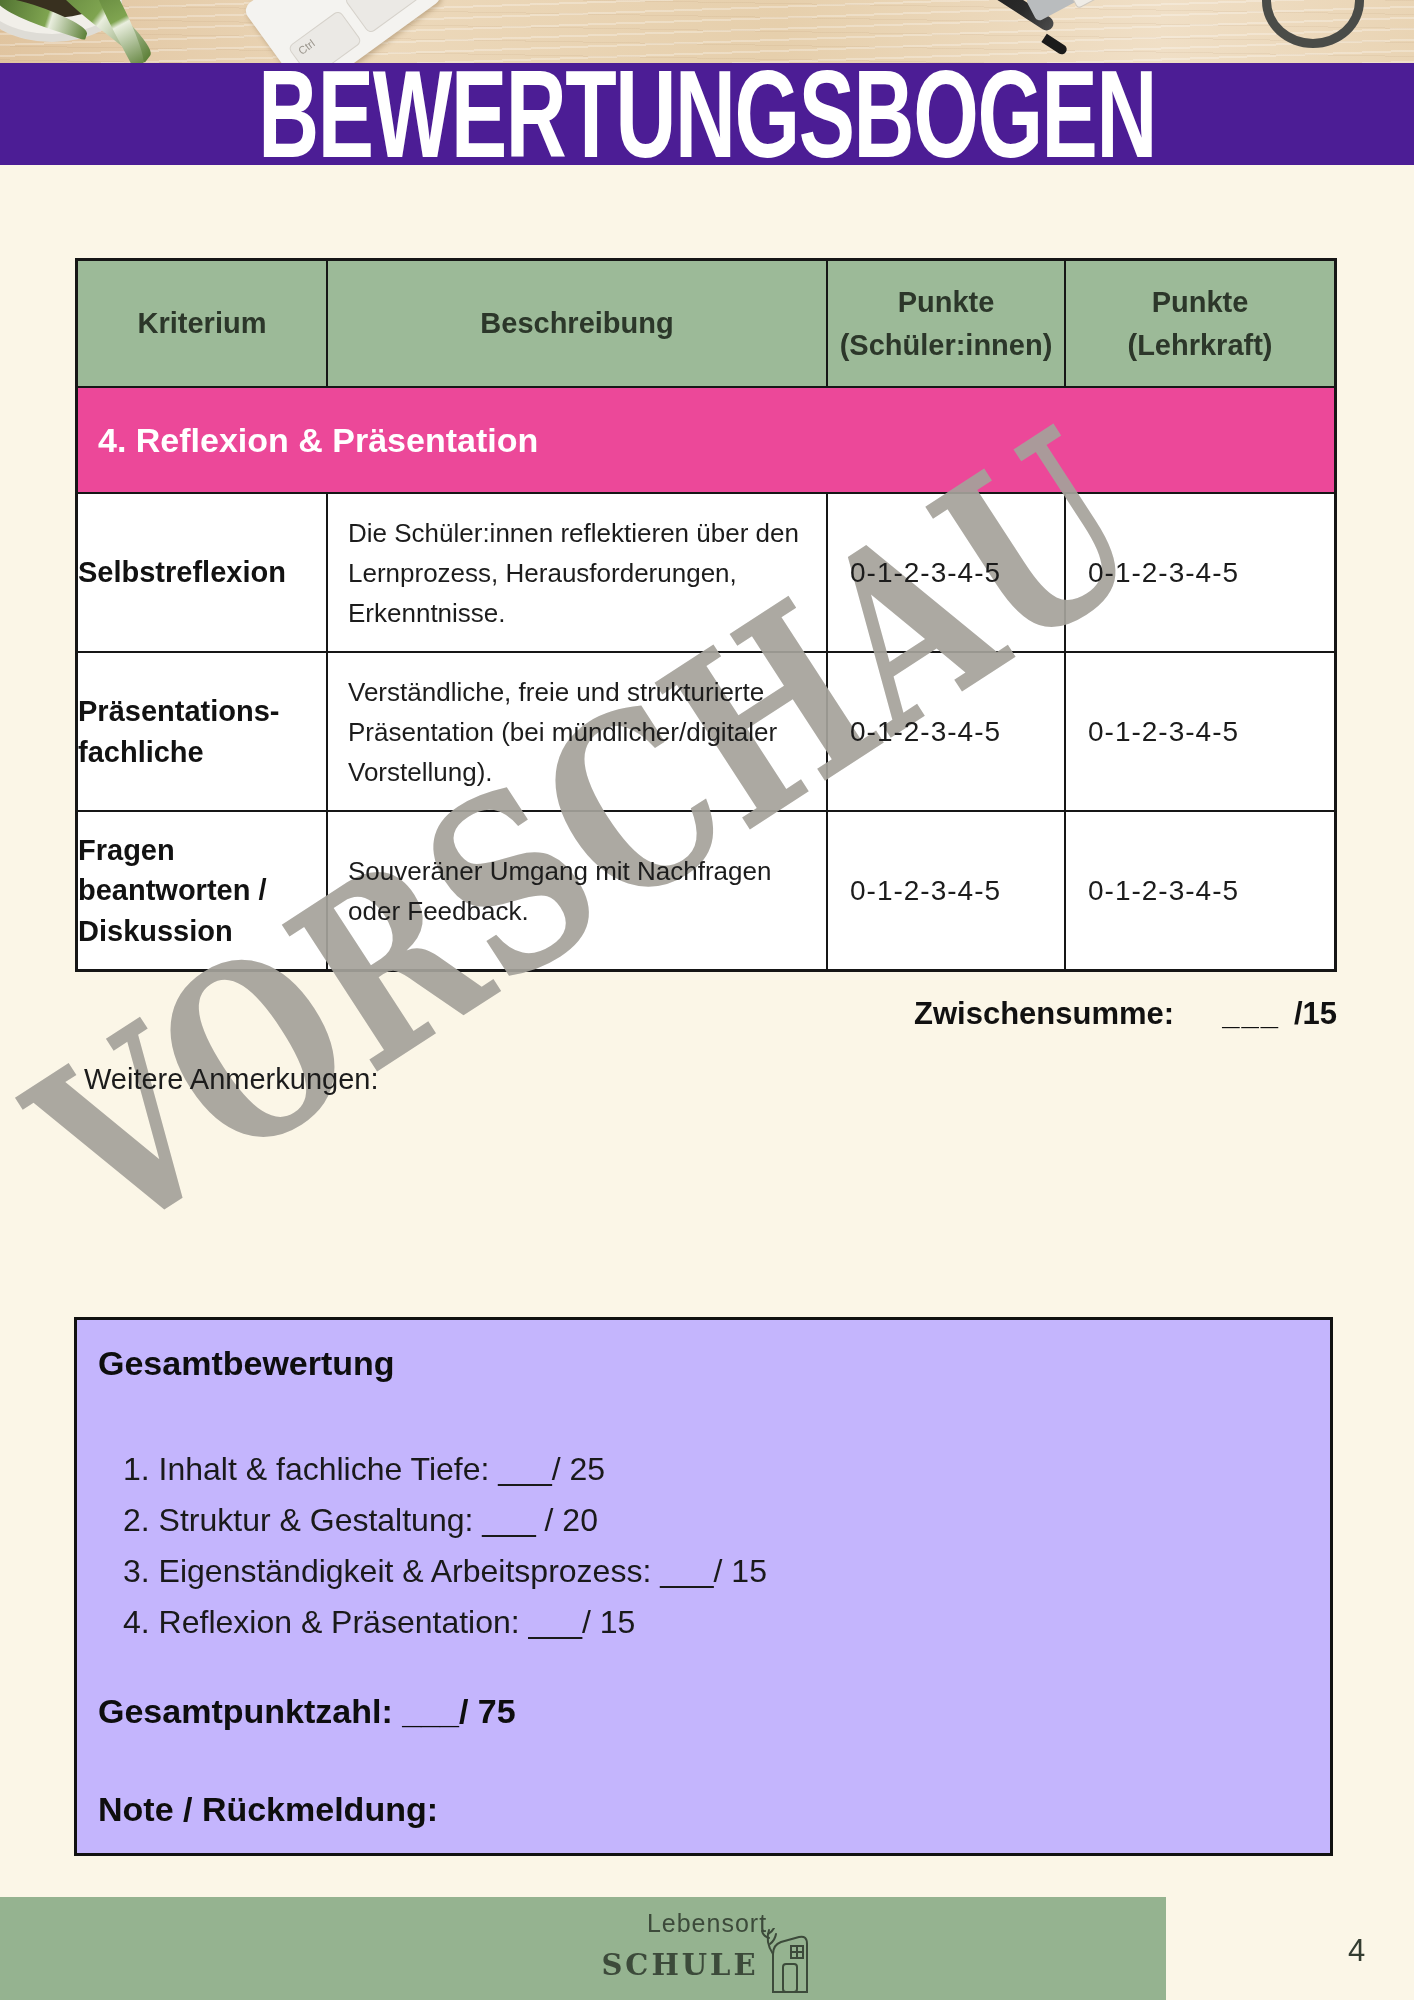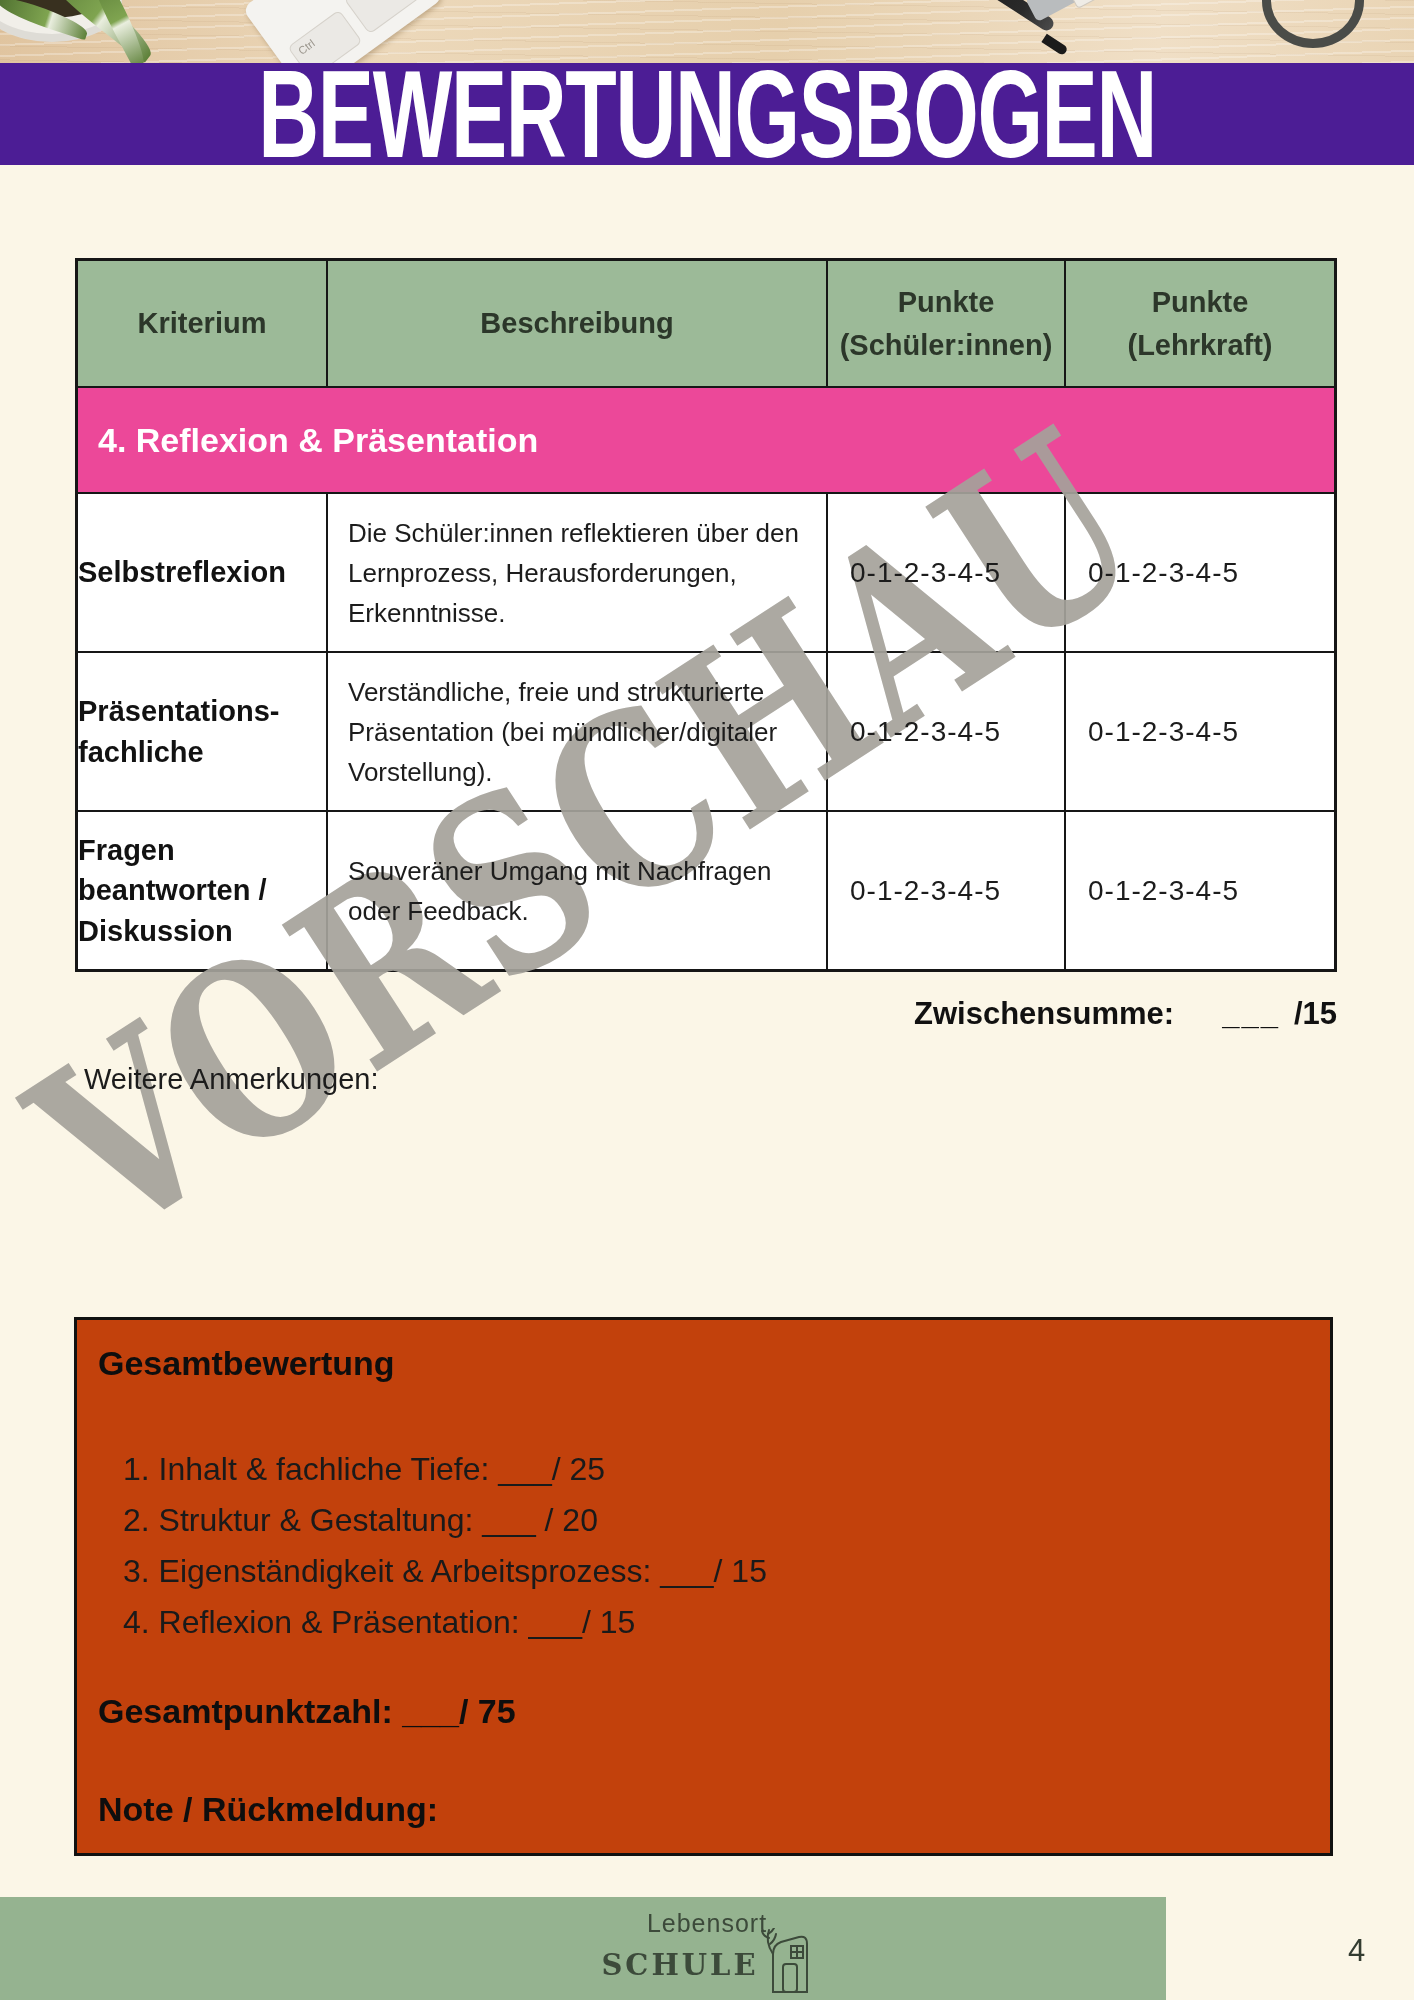--- a/index.html
+++ b/index.html
@@ -52,21 +52,21 @@
   .subtotal .blank{margin-left:48px;letter-spacing:2px;}
   .subtotal .of{margin-left:14px;}
   .notes-label{position:absolute;left:84px;top:1063px;font-size:29px;color:#1c1c1c;z-index:10;}
 
   
   .watermark{position:absolute;left:12px;top:685px;width:1150px;height:300px;display:flex;align-items:center;justify-content:center;
     transform:rotate(-33deg);z-index:5;pointer-events:none;}
   .watermark span{font-family:"DejaVu Serif",serif;font-weight:bold;font-size:240px;line-height:1;color:#A5A29B;opacity:.92;transform:scaleX(.78);white-space:nowrap;letter-spacing:2px;}
 
   
-  .summary-box{position:absolute;left:74px;top:1317px;width:1259px;height:539px;box-sizing:border-box;background:#c2410c;border:3px solid #111;}
+  .summary-box{position:absolute;left:74px;top:1317px;width:1259px;height:539px;box-sizing:border-box;background:#c4b5fd;border:3px solid #111;}
   .summary-heading{position:absolute;left:21px;top:24px;font-weight:bold;font-size:34px;color:#0e0e0e;}
   .summary-list{position:absolute;left:46px;top:124px;font-size:32px;line-height:51px;color:#1a1a1a;}
   .summary-total{position:absolute;left:21px;top:372px;font-weight:bold;font-size:34px;color:#0e0e0e;}
   .summary-note{position:absolute;left:21px;top:470px;font-weight:bold;font-size:34px;color:#0e0e0e;}
 
   
   .footer{position:absolute;left:0;top:1897px;width:1166px;height:103px;background:#95B390;}
   .logo{position:absolute;left:607px;top:12px;width:200px;display:flex;flex-direction:column;align-items:center;color:#3C4A3A;}
   .logo-line1{font-size:25px;letter-spacing:1px;}
   .logo-row{display:flex;align-items:center;margin-top:-2px;}

